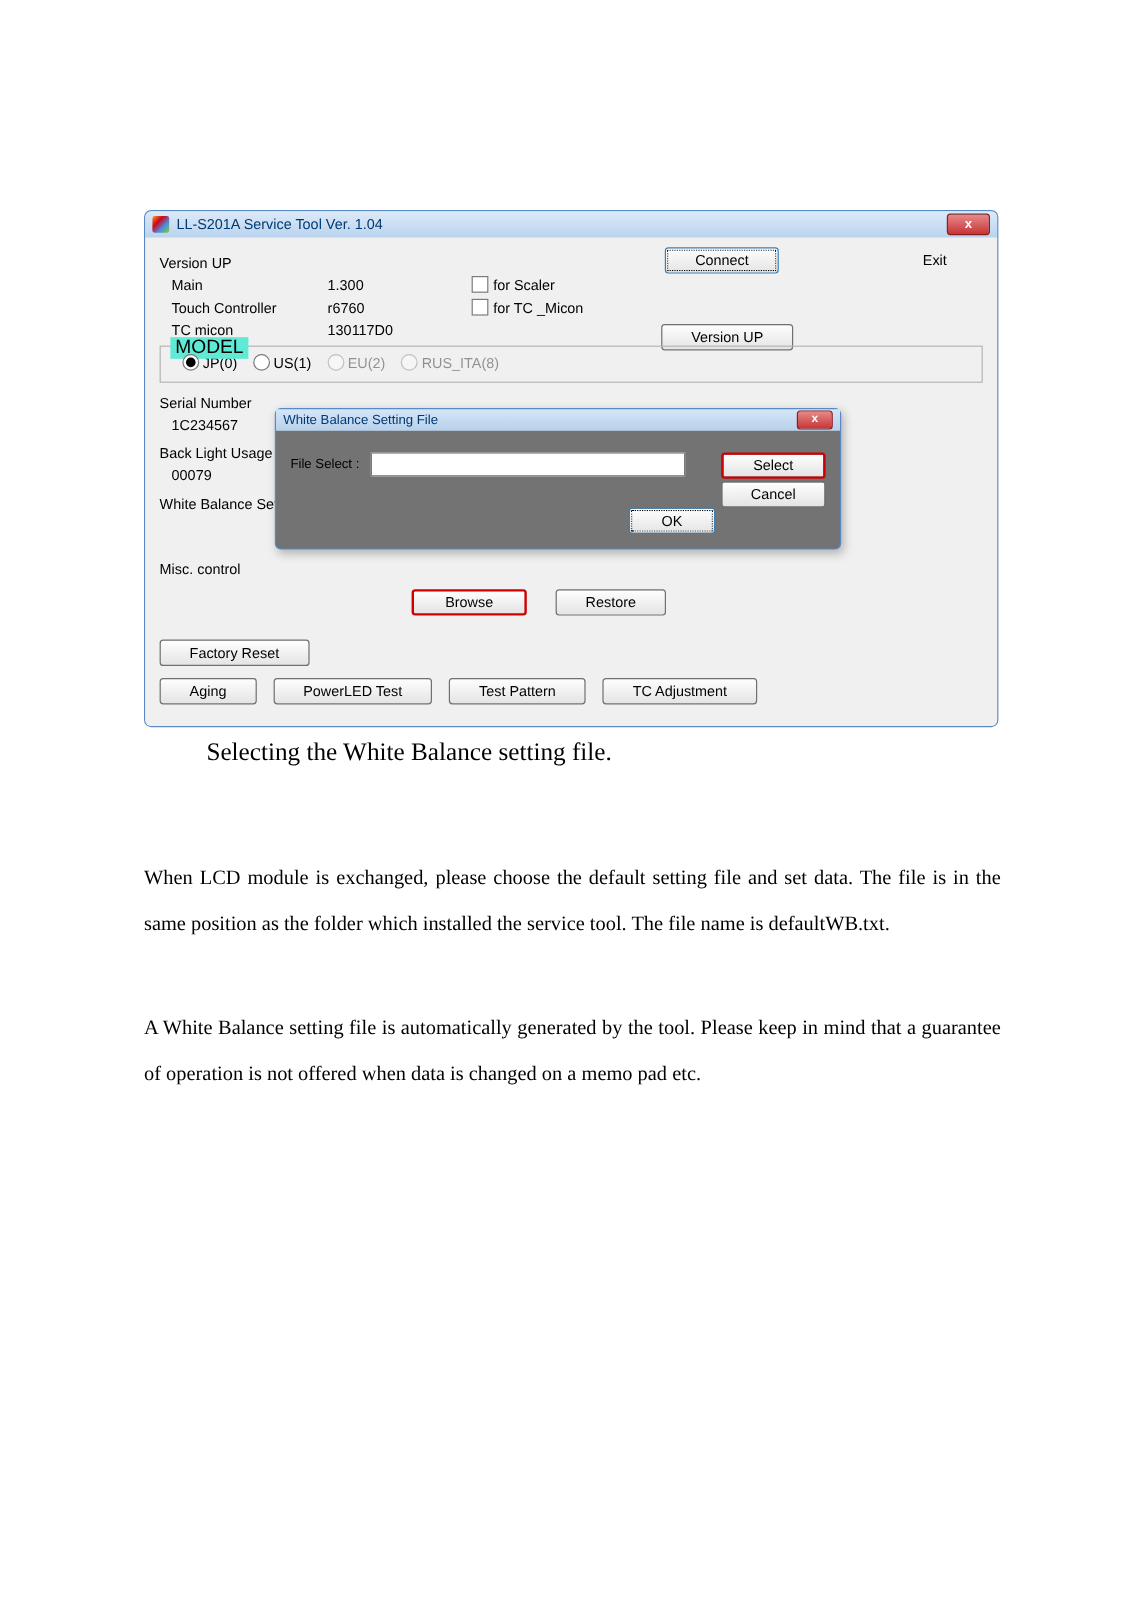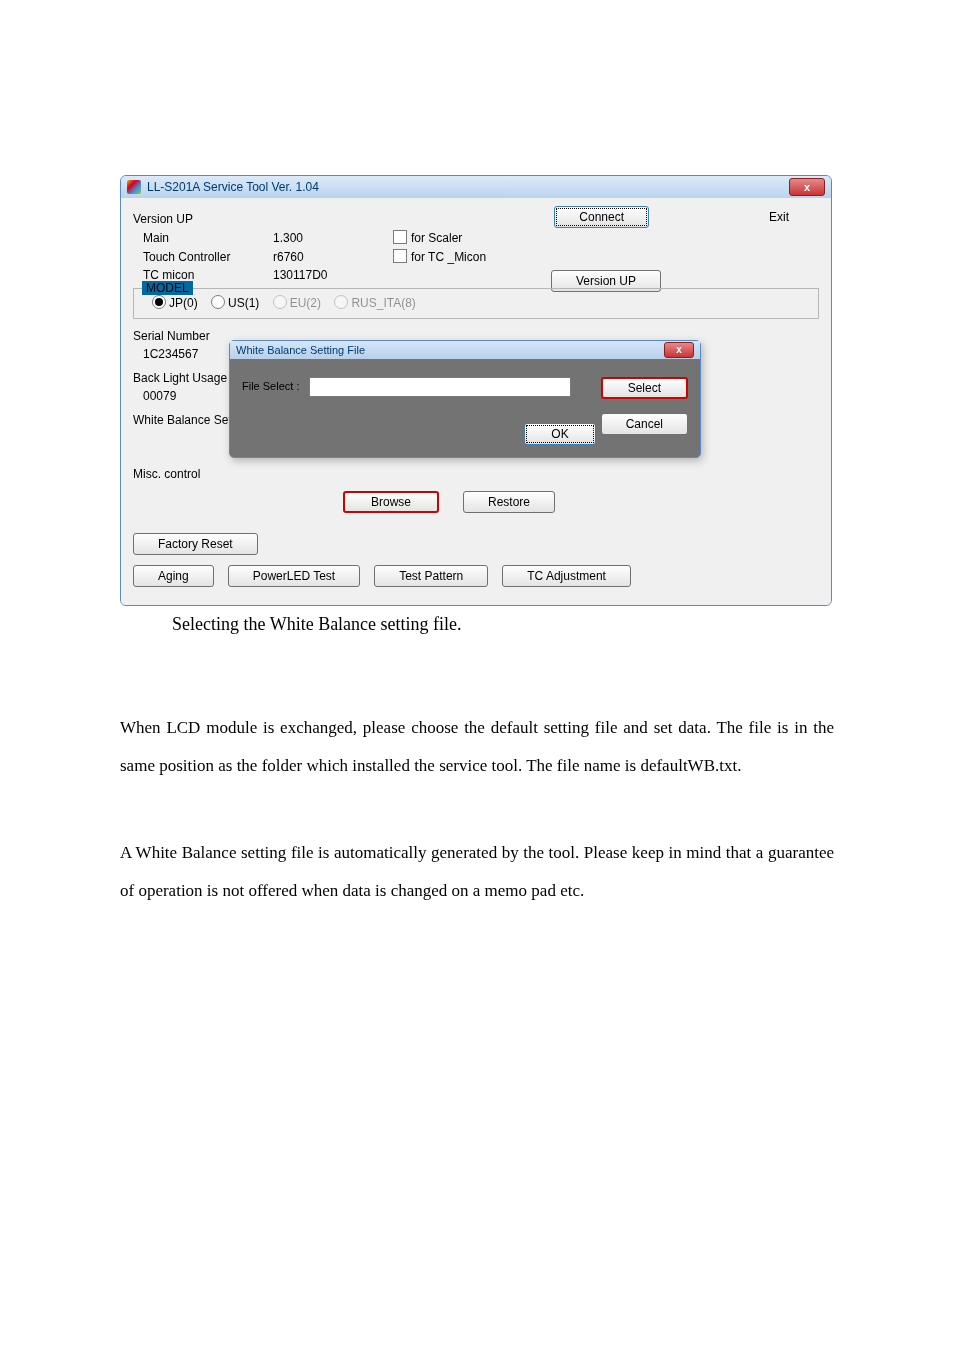--- a/index.html
+++ b/index.html
@@ -62,21 +62,21 @@
   .btn.focus{outline:1px dotted #000;outline-offset:-3px;border-color:#3c7fb1}
   .btn.red{border:2px solid #d00000}
 
   .groupbox{
     border:1px solid #b6b6b6;
     margin:6px 0 0;padding:6px 8px 8px;
     position:relative;
   }
   .groupbox>.legend{
     position:absolute;top:-8px;left:8px;
-    background:#0369a1;padding:0 4px;font-size:12px;
+    background:#5eead4;padding:0 4px;font-size:16px;
   }
   .radio{width:12px;height:12px;border:1px solid #7a7a7a;border-radius:50%;background:#fff;display:inline-block;margin:0 3px 0 10px;vertical-align:-2px;position:relative}
   .radio.on::after{content:"";position:absolute;inset:2px;border-radius:50%;background:#000}
   .radio:first-of-type{margin-left:0}
 
   
   .top-btns{position:absolute;top:8px;right:12px;display:flex;gap:90px}
   .ver-up-btn{position:absolute;left:430px;top:72px}
 
   
@@ -85,25 +85,25 @@
     left:108px;top:142px;  
     width:470px;
     border:1px solid #5a8ac6;border-radius:5px;
     background:#737373;
     box-shadow:2px 3px 8px rgba(0,0,0,.25);
     font-size:11px;
   }
   .modal .titlebar{background:linear-gradient(to bottom,#d5e6f8,#b8d0ea);height:18px;font-size:11px}
   .modal .mclient{padding:18px 12px 12px;position:relative}
   .fs-box{display:inline-block;width:260px;height:18px;border:1px solid #7a7a7a;background:#fff;margin-left:6px;vertical-align:middle}
-  .modal-btns{position:absolute;right:12px;top:18px;display:flex;flex-direction:column;gap:14px}
+  .modal-btns{position:absolute;right:12px;top:18px;display:flex;flex-direction:column;gap:2px}
   .modal-okrow{margin-top:26px;text-align:right;padding-right:92px}
 
   
-  .cap{font-size:18px;margin:8px 0 0 52px}
+  .cap{font-size:21px;margin:8px 0 0 52px}
   .para{font-size:17px;line-height:2.25;margin-top:74px;text-align:justify}
 </style>
 </head>
 <body>
 <div class="page">
 
 <div class="win">
 
   <div class="titlebar">
     <span class="tb-ico"></span>

